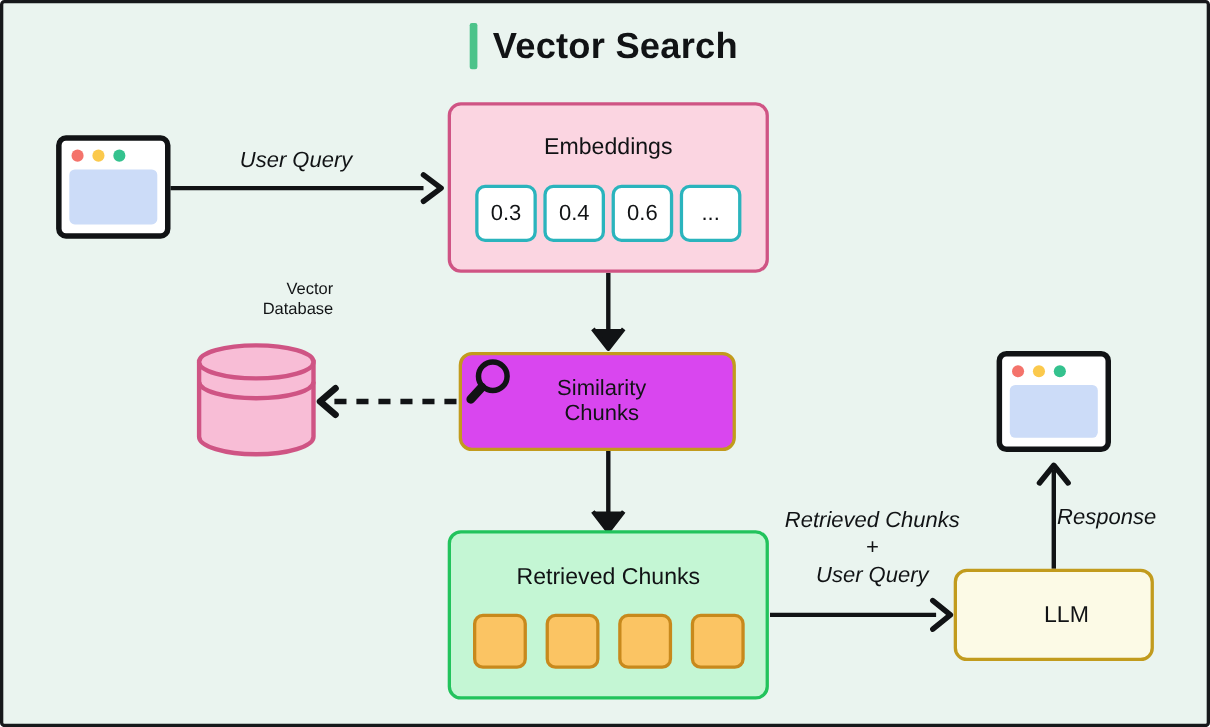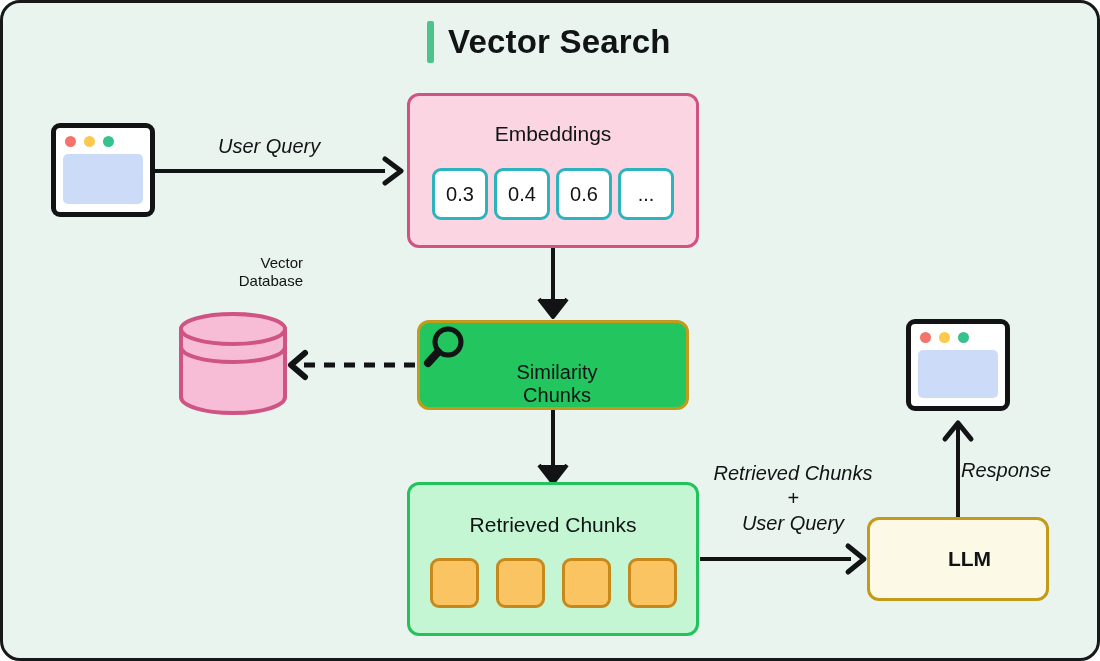--- a/index.html
+++ b/index.html
@@ -2,21 +2,21 @@
 <html><head>
 <meta charset="utf-8">
 <style>
   html,body{margin:0;padding:0;background:#ffffff;}
   body{font-family:"Liberation Sans","DejaVu Sans",sans-serif;}
   #canvas{
     position:relative;
     width:1100px;height:661px;
     background:#eaf4ef;
     border:3px solid #16181a;
-    border-radius:20px;
+    border-radius:4px;
     box-sizing:border-box;
     overflow:hidden;
   }
   .abs{position:absolute;}
 
   
   #title-wrap{left:424px;top:18px;display:flex;align-items:center;gap:14px;}
   #title-bar{width:7px;height:42px;background:#4cc38a;border-radius:2px;}
   #title-text{font-size:33px;font-weight:700;color:#111315;letter-spacing:.2px;
               font-family:"Liberation Sans","DejaVu Sans",sans-serif;}
@@ -35,33 +35,33 @@
   
   .box{box-sizing:border-box;border-radius:12px;padding-left:23px;}
   #embeddings-box{left:404px;top:90px;width:292px;height:155px;
       background:#fbd5e1;border:3px solid #cf5484;}
   #emb-title{position:absolute;top:26px;left:0;right:0;text-align:center;
       font-size:21px;color:#111315;}
   #emb-values{position:absolute;top:72px;left:0;right:0;display:flex;justify-content:center;gap:6px;}
   .emb-chip{width:56px;height:52px;background:#ffffff;border:3px solid #2bb4bd;border-radius:9px;
       display:flex;align-items:center;justify-content:center;font-size:20px;color:#111315;box-sizing:border-box;}
 
-  #similarity-box{left:414px;top:317px;width:272px;height:90px;
-      background:#22c55e;border:3px solid #c29b1d;display:flex;align-items:flex-end;gap:12px;padding-left:22px;}
+  #similarity-box{left:414px;top:317px;width:252px;height:90px;
+      background:#d946ef;border:3px solid #c29b1d;display:flex;align-items:center;gap:12px;padding-left:22px;}
   #sim-label{font-size:20px;color:#111315;line-height:1.15;text-align:center;flex:1;padding-right:14px;}
 
   #chunks-box{left:404px;top:479px;width:292px;height:154px;
       background:#c4f6d4;border:3.5px solid #22c35c;}
   #chunks-title{position:absolute;top:28px;left:0;right:0;text-align:center;font-size:21px;color:#111315;}
   #chunks-row{position:absolute;top:73px;left:0;right:0;display:flex;justify-content:center;gap:17px;}
   .chunk{width:49px;height:50px;background:#fbc463;border:3px solid #c8891c;border-radius:9px;box-sizing:border-box;}
 
   #llm-box{left:864px;top:514px;width:182px;height:84px;
       background:#fcfae6;border:3px solid #c29b1d;display:flex;align-items:center;justify-content:center;}
-  #llm-label{font-size:21px;color:#111315;font-weight:bold;}
+  #llm-label{font-size:21px;color:#111315;}
 
   
   #db-label{left:160px;top:251px;width:140px;text-align:right;font-size:15px;line-height:1.2;color:#111315;}
   #db-cyl{left:174px;top:310px;width:112px;height:100px;}
 
   
   .edge-label{font-size:20px;color:#111315;font-style:italic;}
   #lbl-user-query{left:215px;top:132px;}
   #lbl-retrieved{left:700px;top:458px;width:180px;text-align:center;line-height:1.25;}
   #lbl-response{left:958px;top:456px;}

